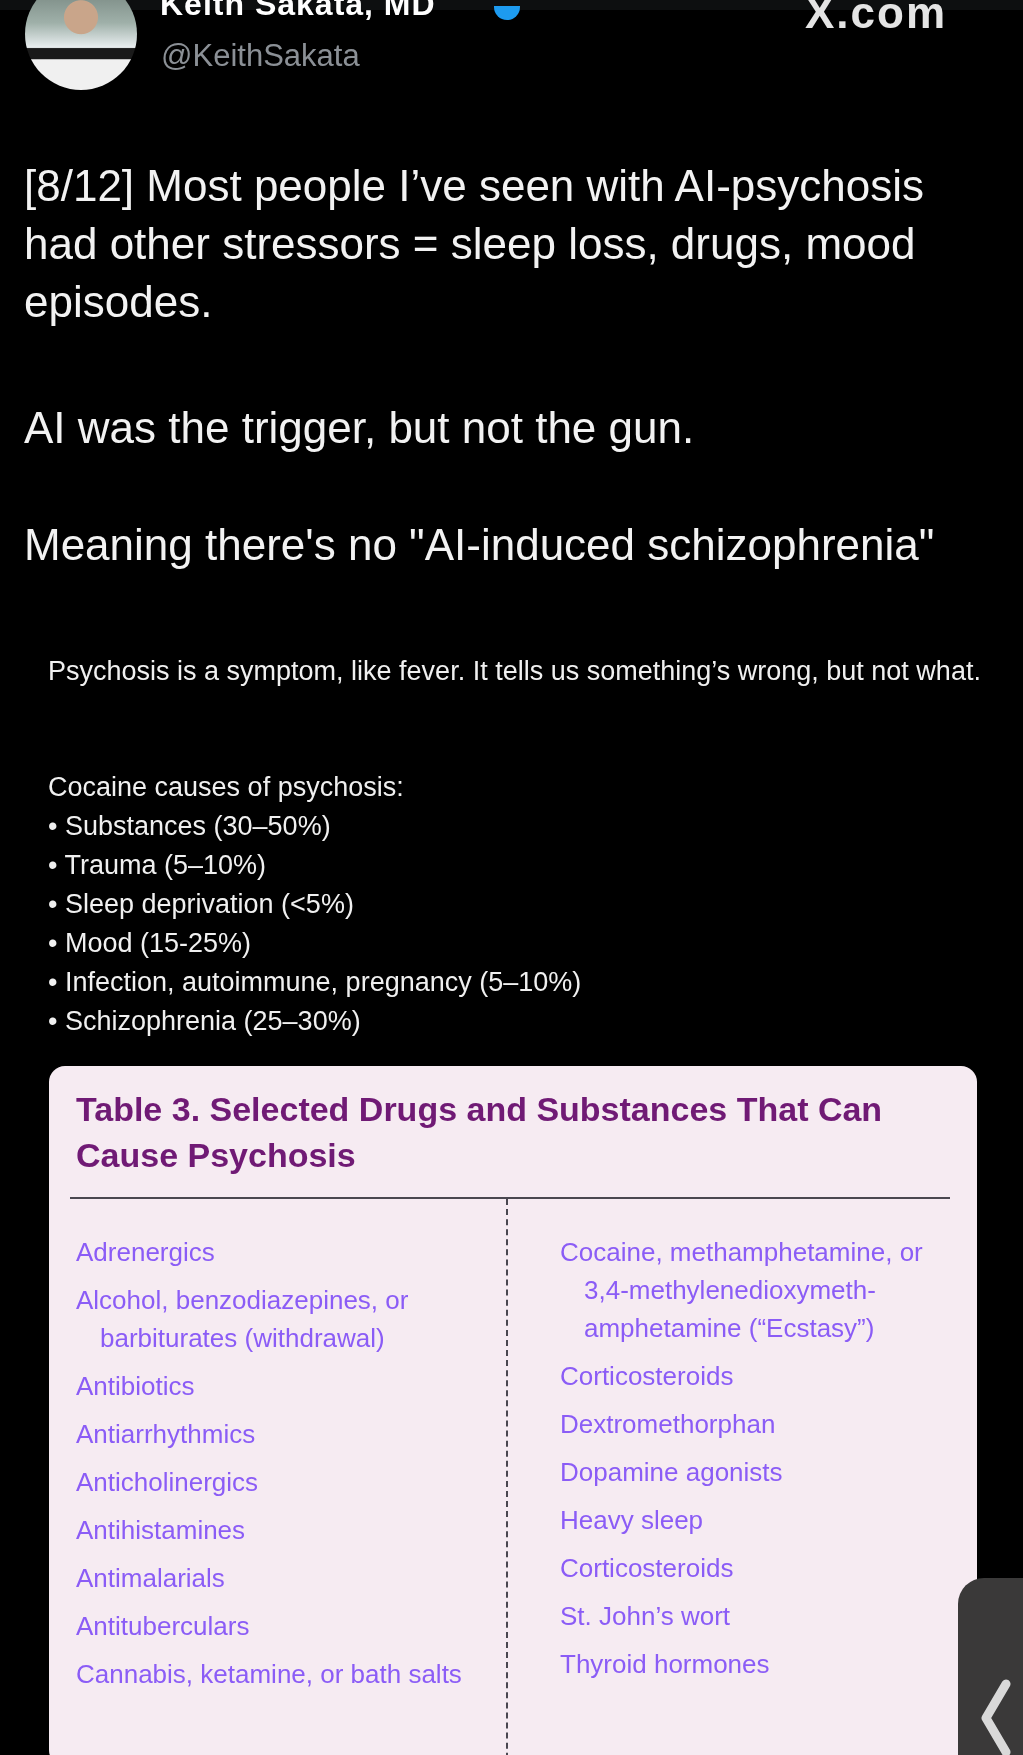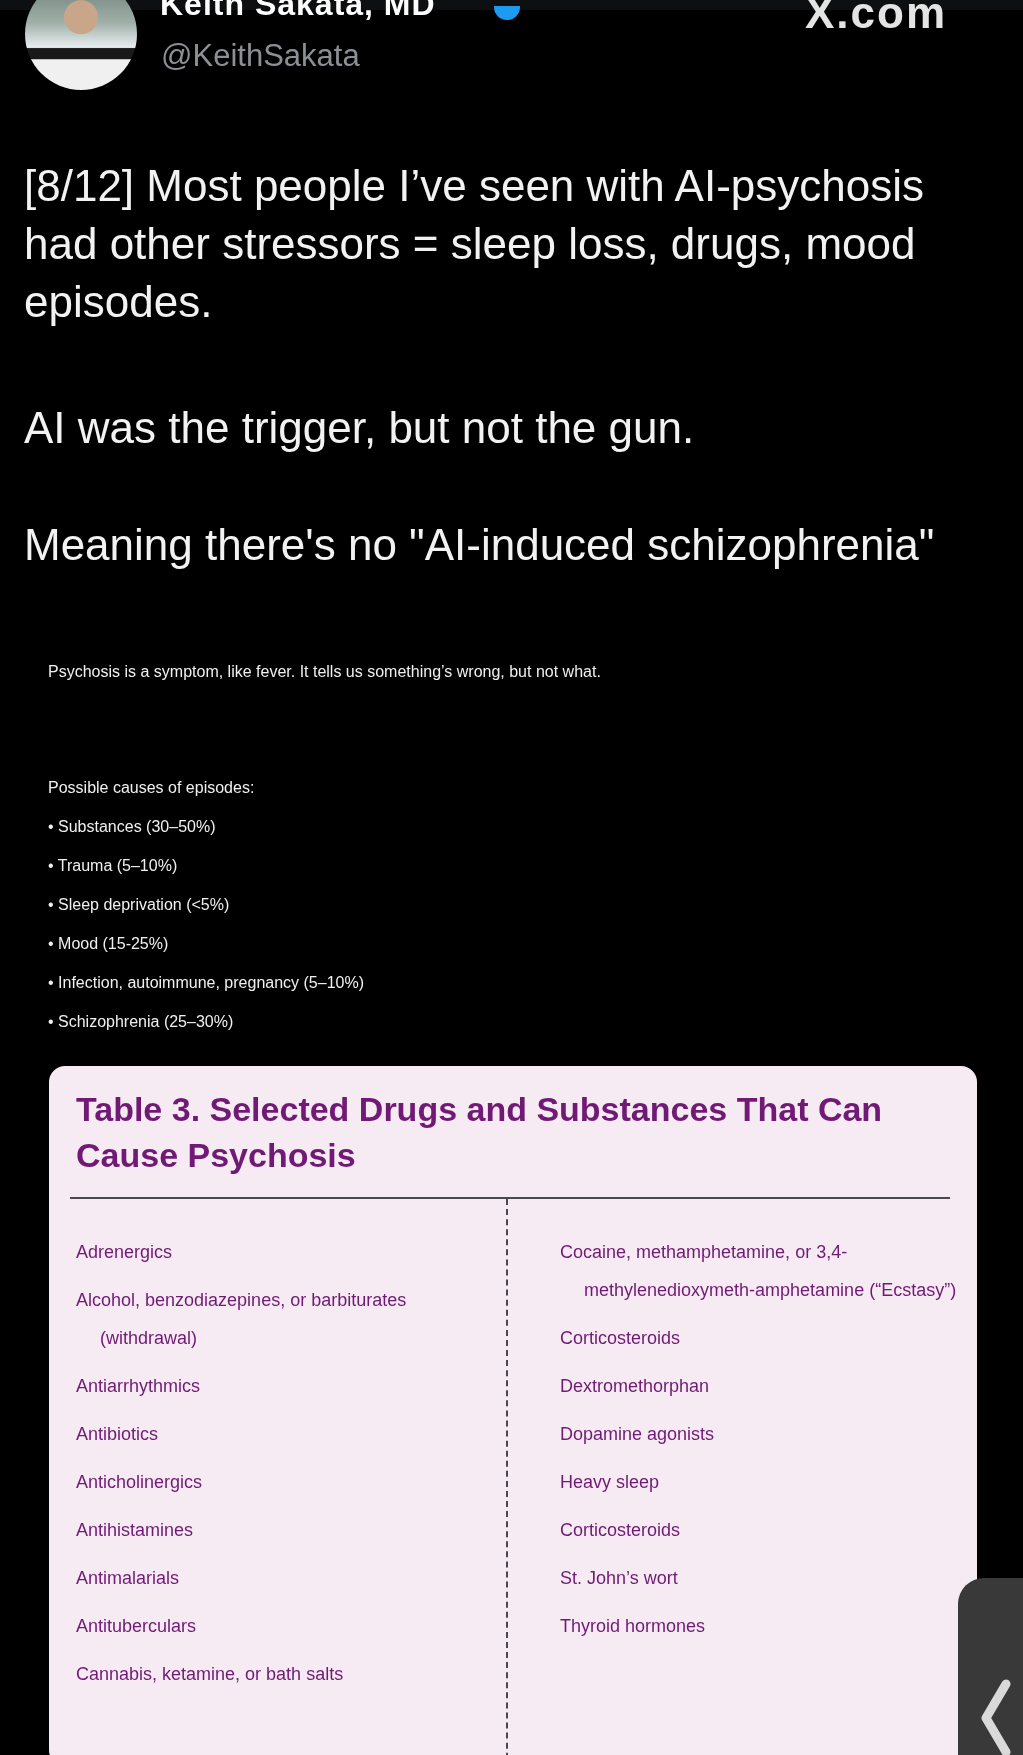--- a/index.html
+++ b/index.html
@@ -28,39 +28,39 @@
     position: absolute; left: 805px; top: -12px; font-size: 44px; font-weight: 700; color: #e4e4e4;
     letter-spacing: 2px;
   }
   .tweet-text {
     position: absolute; left: 24px; width: 960px; font-size: 44px; line-height: 58px; color: #f2f2f2;
     font-family: "Liberation Sans", sans-serif;
   }
   #t1 { top: 157px; }
   #t2 { top: 399px; }
   #t3 { top: 516px; }
-  .body-text { position: absolute; left: 48px; width: 940px; font-size: 16px; line-height: 39px; color: #f0f0f0; }
+  .body-text { position: absolute; left: 48px; width: 940px; font-size: 27px; line-height: 39px; color: #f0f0f0; }
   #p1 { top: 652px; }
   #p2 { top: 768px; }
   .bullet-list { list-style: none; }
   .bullet-list li::before { content: "• "; }
   .card {
     position: absolute; left: 49px; top: 1066px; width: 928px; height: 700px;
     background: #f6ebf2; border-radius: 16px; color: #2b2b33;
   }
   .card-title {
     position: absolute; left: 27px; top: 20px; width: 820px; font-size: 34px; line-height: 46px;
     font-weight: 700; color: #701a75;
   }
   .card-rule { position: absolute; left: 21px; top: 131px; width: 880px; height: 2px; background: #4a4750; }
   .divider {
     position: absolute; left: 457px; top: 133px; width: 0; height: 600px;
     border-left: 2px dashed #4a4750;
   }
-  .col { position: absolute; top: 167px; font-size: 18px; line-height: 48px; color: #701a75; }
+  .col { position: absolute; top: 167px; font-size: 26px; line-height: 48px; color: #8b5cf6; }
   .col-left { left: 27px; width: 420px; }
   .col-right { left: 511px; width: 400px; }
   .col div { text-indent: -24px; padding-left: 24px; line-height: 38px; margin-bottom: 10px; }
   .col-right div:first-child { line-height: 38px; }
   .back-tab {
     position: absolute; left: 958px; top: 1578px; width: 80px; height: 190px; background: #3a3939;
     border-radius: 26px 0 0 0;
   }
   .back-chevron { position: absolute; left: 18px; top: 100px; width: 40px; height: 80px; }
 </style>
@@ -74,40 +74,40 @@
 <div class="verified"></div>
 <div class="handle">@KeithSakata</div>
 <div class="xcom">X.com</div>
 
 <div class="tweet-text" id="t1">[8/12] Most people I’ve seen with AI-psychosis had other stressors = sleep loss, drugs, mood episodes.</div>
 <div class="tweet-text" id="t2">AI was the trigger, but not the gun.</div>
 <div class="tweet-text" id="t3">Meaning there's no "AI-induced schizophrenia"</div>
 
 <div class="body-text" id="p1">Psychosis is a symptom, like fever. It tells us something’s wrong, but not what.</div>
 <div class="body-text" id="p2">
-  <div>Possible causes of episodes:</div>
+  <div>Cocaine causes of psychosis:</div>
   <ul class="bullet-list">
     <li>Substances (30–50%)</li>
     <li>Trauma (5–10%)</li>
     <li>Sleep deprivation (&lt;5%)</li>
     <li>Mood (15-25%)</li>
     <li>Infection, autoimmune, pregnancy (5–10%)</li>
     <li>Schizophrenia (25–30%)</li>
   </ul>
 </div>
 
 <div class="card">
   <div class="card-title">Table 3. Selected Drugs and Substances That Can Cause Psychosis</div>
   <div class="card-rule"></div>
   <div class="divider"></div>
   <div class="col col-left">
     <div>Adrenergics</div>
     <div>Alcohol, benzodiazepines, or barbiturates (withdrawal)</div>
+    <div>Antibiotics</div>
     <div>Antiarrhythmics</div>
-    <div>Antibiotics</div>
     <div>Anticholinergics</div>
     <div>Antihistamines</div>
     <div>Antimalarials</div>
     <div>Antituberculars</div>
     <div>Cannabis, ketamine, or bath salts</div>
   </div>
   <div class="col col-right">
     <div>Cocaine, methamphetamine, or 3,4-methylenedioxymeth-amphetamine (“Ecstasy”)</div>
     <div>Corticosteroids</div>
     <div>Dextromethorphan</div>

